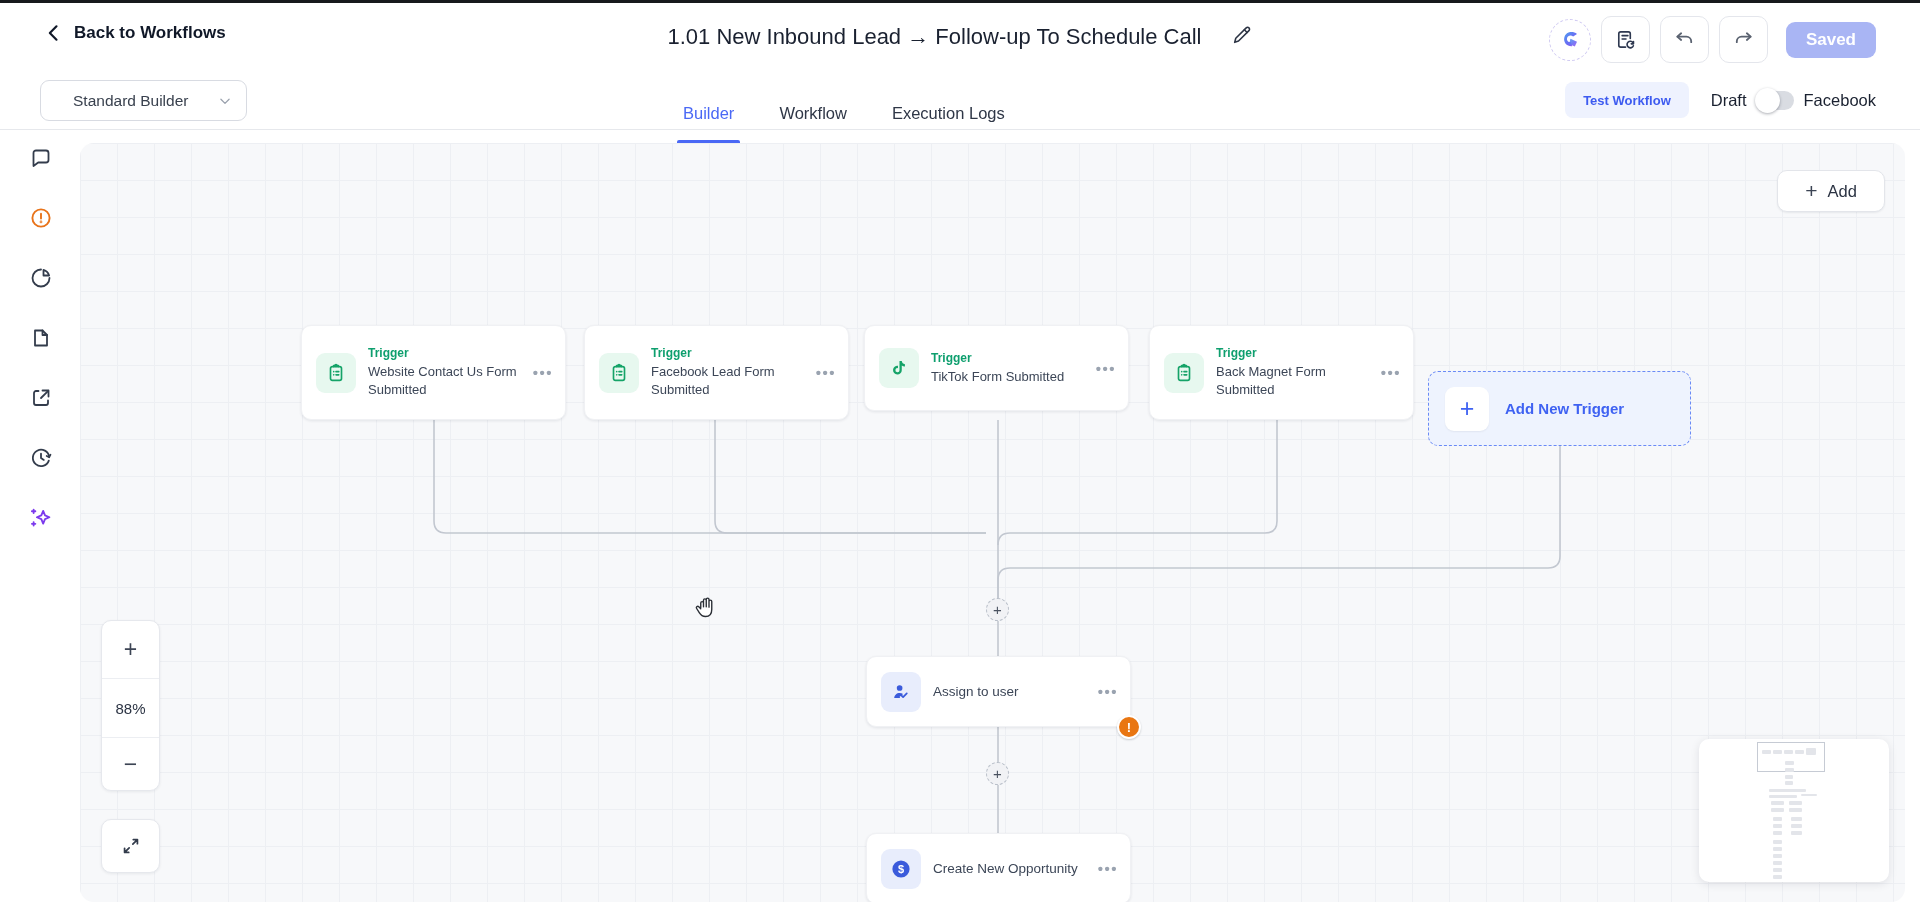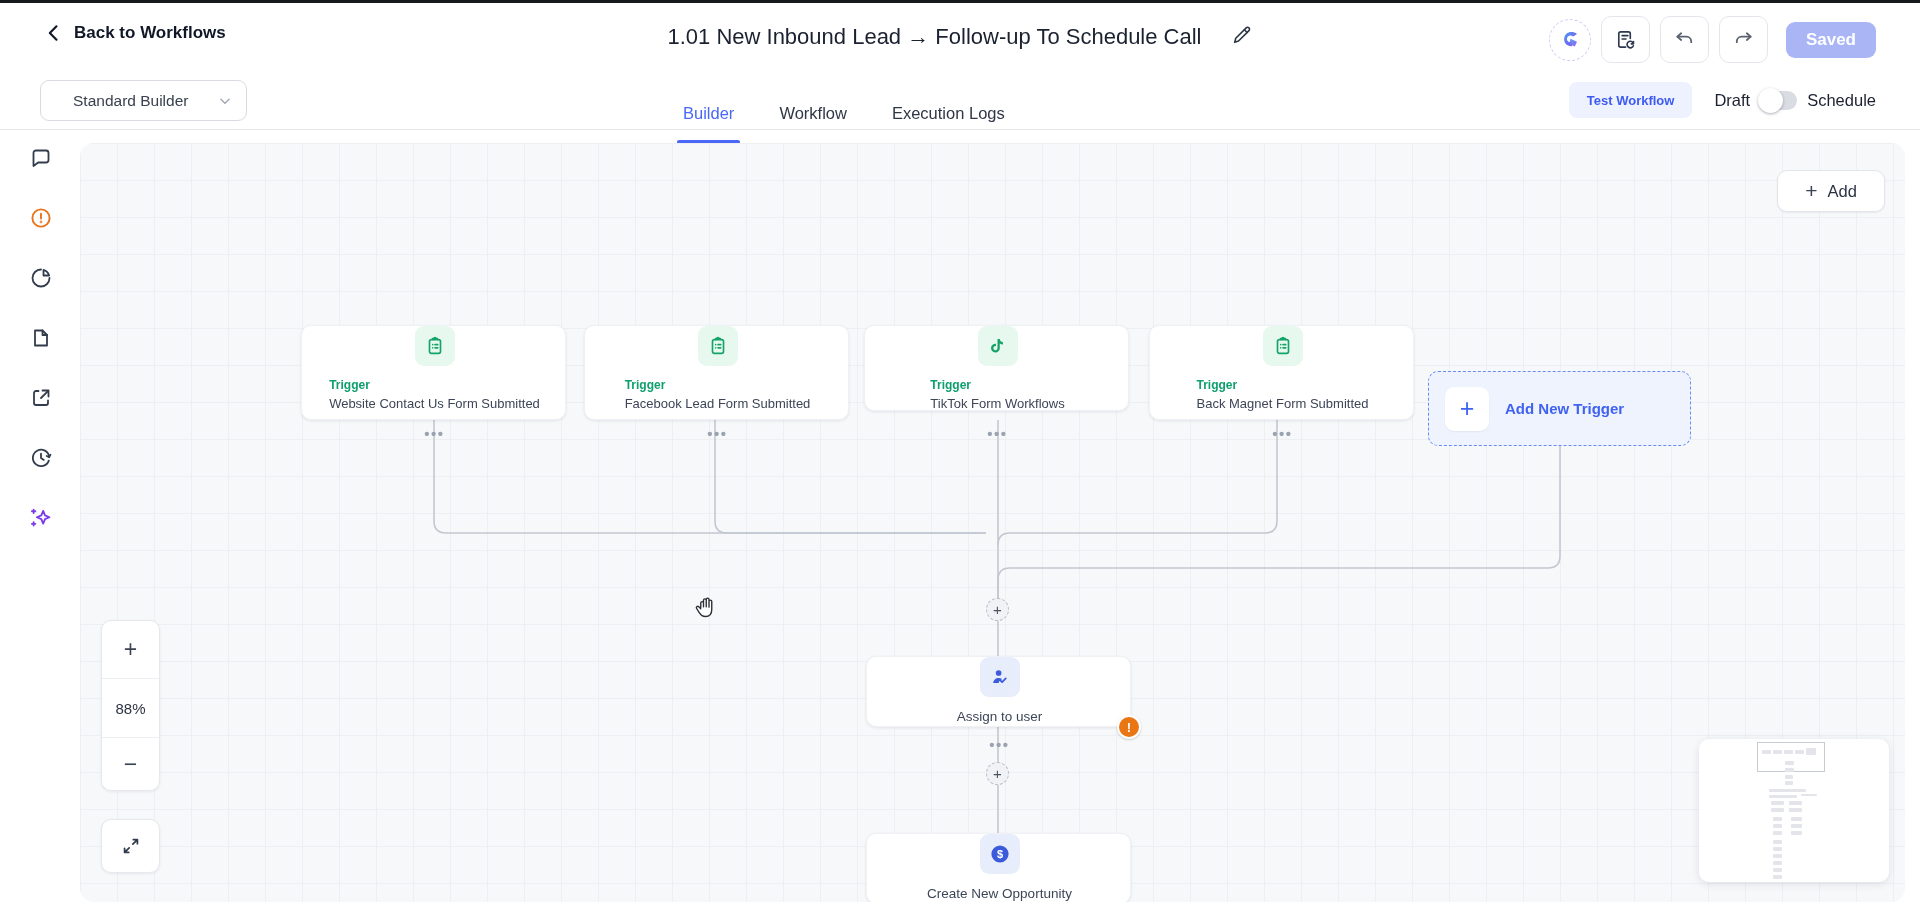--- a/index.html
+++ b/index.html
@@ -40,21 +40,21 @@
 
   
   .canvas { position:absolute; left:80px; top:143px; width:1825px; height:759px; background:#f7f8fa; border-radius:14px; overflow:hidden;
     background-image:linear-gradient(#edeff3 1px, transparent 1px), linear-gradient(90deg,#edeff3 1px, transparent 1px);
     background-size:37px 37px; }
   .conn { position:absolute; left:0; top:0; width:1825px; height:759px; pointer-events:none; }
 
   .add-btn { position:absolute; left:1697px; top:27px; width:108px; height:42px; background:#fff; border:1px solid #e3e5ea; border-radius:10px; box-shadow:0 1px 2px rgba(16,24,40,.07); display:flex; align-items:center; justify-content:center; gap:10px; font-size:16.5px; color:#2c3444; cursor:pointer; }
   .add-btn .plus { font-size:21px; color:#3c4454; font-weight:400; }
 
-  .node-card { position:absolute; width:265px; background:#fff; border:1px solid #f0f1f4; border-radius:10px; box-shadow:0 1px 3px rgba(16,24,40,.09); display:flex; align-items:center; gap:12px; padding:0 12px 0 14px; cursor:pointer;flex-direction:column; }
+  .node-card { position:absolute; width:265px; background:#fff; border:1px solid #f0f1f4; border-radius:10px; box-shadow:0 1px 3px rgba(16,24,40,.09); display:flex; align-items:center; gap:12px; padding:0 12px 0 14px; cursor:pointer; }
   .trig { height:95px; }
   .trig.short { height:86px; }
   .node-ic { flex:0 0 40px; width:40px; height:40px; border-radius:9px; display:flex; align-items:center; justify-content:center; }
   .trig .node-ic { background:#e7f8ef; }
   .node-body { flex:1 1 auto; min-width:0; }
   .trig-label { font-size:12px; font-weight:700; color:#0e9f6e; margin-bottom:3px; }
   .trig-name { font-size:13px; color:#3c4657; line-height:1.35; }
   .dots { flex:0 0 auto; color:#9aa3b0; font-size:15px; letter-spacing:1.5px; font-weight:700; cursor:pointer; }
 
   .ant-box { position:absolute; left:1348px; top:228px; width:263px; height:75px; background:#eef3fe; border:1.5px dashed #6a8af5; border-radius:10px; display:flex; align-items:center; gap:16px; padding:0 16px; cursor:pointer; }
@@ -154,21 +154,21 @@
       <div class="tab">Workflow</div>
       <div class="tab">Execution Logs</div>
     </div>
     <div class="toolbar-right">
       <button class="test-btn">Test Workflow</button>
       <div class="pub-group">
         <span class="pub-label">Draft</span>
         <div class="toggle">
             <div class="knob"></div>
           </div>
-        <span class="pub-label">Schedule</span>
+        <span class="pub-label">Facebook</span>
       </div>
     </div>
   </div>
 
   <div class="rail">
     <div class="rail-item" style="top:15px">
       <svg width="24" height="24" viewBox="0 0 24 24" fill="none" stroke="#333c4c" stroke-width="1.8" stroke-linecap="round" stroke-linejoin="round">
           <path d="M4.5 7A2.5 2.5 0 0 1 7 4.5h10A2.5 2.5 0 0 1 19.5 7v7A2.5 2.5 0 0 1 17 16.5H9.2L4.5 20V7z"></path>
         </svg>
     </div>
@@ -267,21 +267,21 @@
     </div>
 
     <div class="node-card trig short" style="left:784px; top:182px;">
       <div class="node-ic">
         <svg width="21" height="21" viewBox="0 0 24 24">
             <path d="M14.6 3.5c.35 2 1.55 3.3 3.6 3.55v2.6c-1.3.1-2.5-.3-3.6-1.1v5.35a5 5 0 1 1-4.35-4.95v2.7a2.35 2.35 0 1 0 1.75 2.25V3.5z" fill="#15a368"></path>
           </svg>
       </div>
       <div class="node-body">
         <div class="trig-label">Trigger</div>
-        <div class="trig-name">TikTok Form Workflows</div>
+        <div class="trig-name">TikTok Form Submitted</div>
       </div>
       <div class="dots">•••</div>
     </div>
 
     <div class="node-card trig" style="left:1069px; top:182px;">
       <div class="node-ic">
         <svg width="22" height="22" viewBox="0 0 24 24" fill="none" stroke="#15a368" stroke-width="1.8" stroke-linecap="round" stroke-linejoin="round">
             <rect x="6" y="5" width="12" height="15" rx="2"></rect>
             <path d="M9.5 5V3.8h5V5"></path>
             <circle cx="12" cy="3.8" r="1"></circle>

